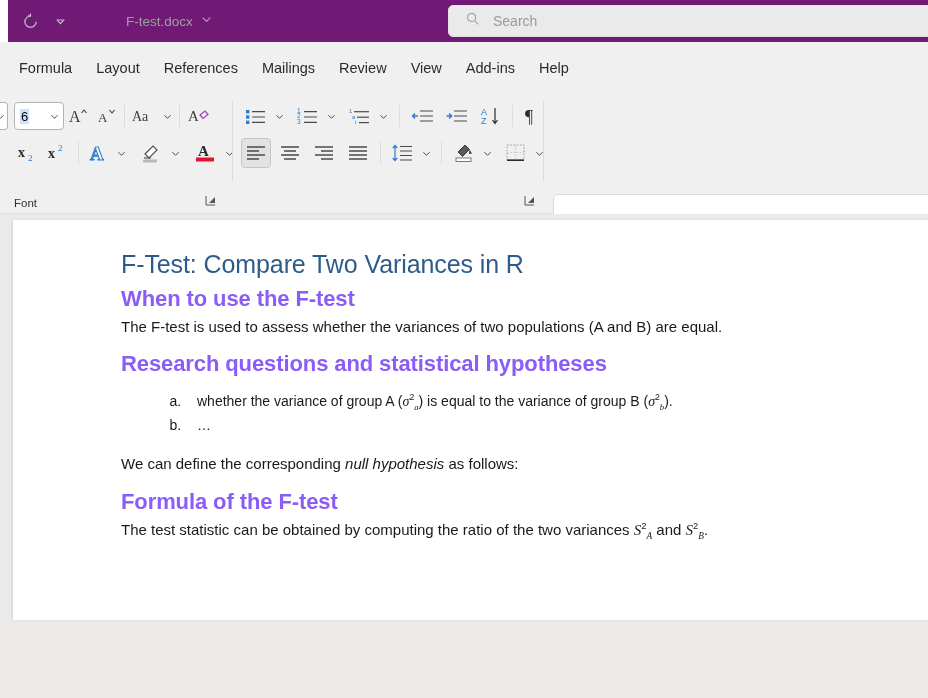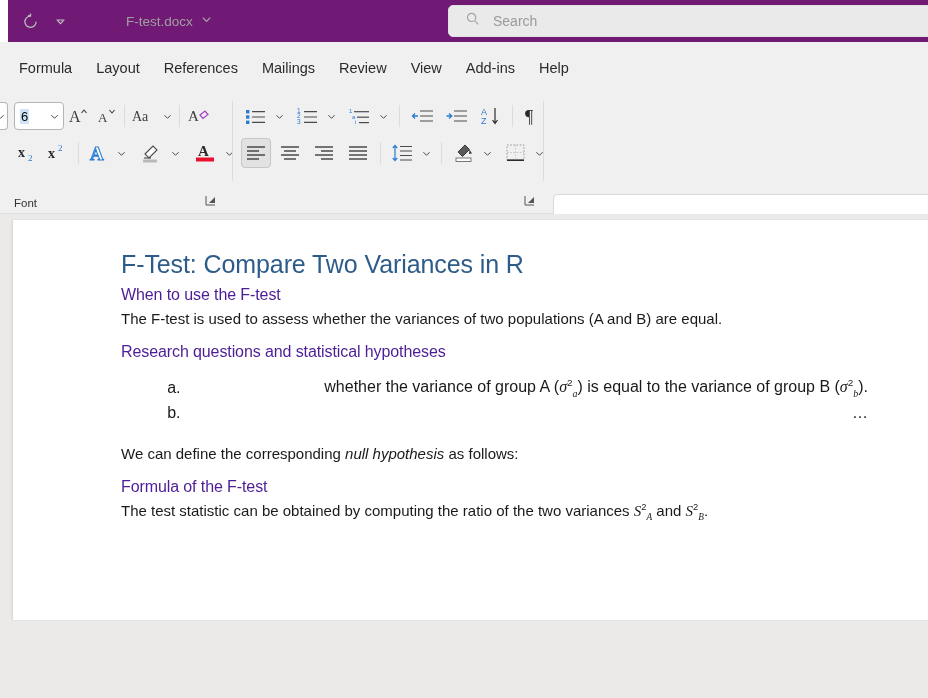--- a/index.html
+++ b/index.html
@@ -154,40 +154,39 @@
 
   h1.doc-title {
     margin: 0 0 7px 0;
     font-size: 25px;
     font-weight: normal;
     color: #2e5c8a;
     letter-spacing: -0.1px;
   }
   h2.doc-h2 {
     margin: 14px 0 4px 0;
-    font-size: 16px;
-    font-weight: normal;
-    color: #4c1d95;
+    font-size: 22px;
+    font-weight: bold;
+    color: #8b5cf6;
     letter-spacing: -0.1px;
   }
   h2.doc-h2.first { margin-top: 0; }
   p.doc-p {
     margin: 0 0 3px 0;
     font-size: 15px;
     color: #1a1a1a;
     line-height: 1.42;
   }
   p.spaced { margin-top: 17px; }
   ol.doc-list {
     margin: 14px 0 0 0;
     padding-left: 64px;
     list-style-type: lower-alpha;
-    font-size: 16px;
+    font-size: 14px;
     color: #1a1a1a;
-    text-align: right;
   }
   ol.doc-list li { line-height: 1.55; padding-left: 12px; }
   .eq {
     margin: 13px 0 11px 0;
     text-align: center;
     font-family: "Liberation Serif", serif;
     font-style: italic;
     font-size: 18px;
     color: #000;
   }

